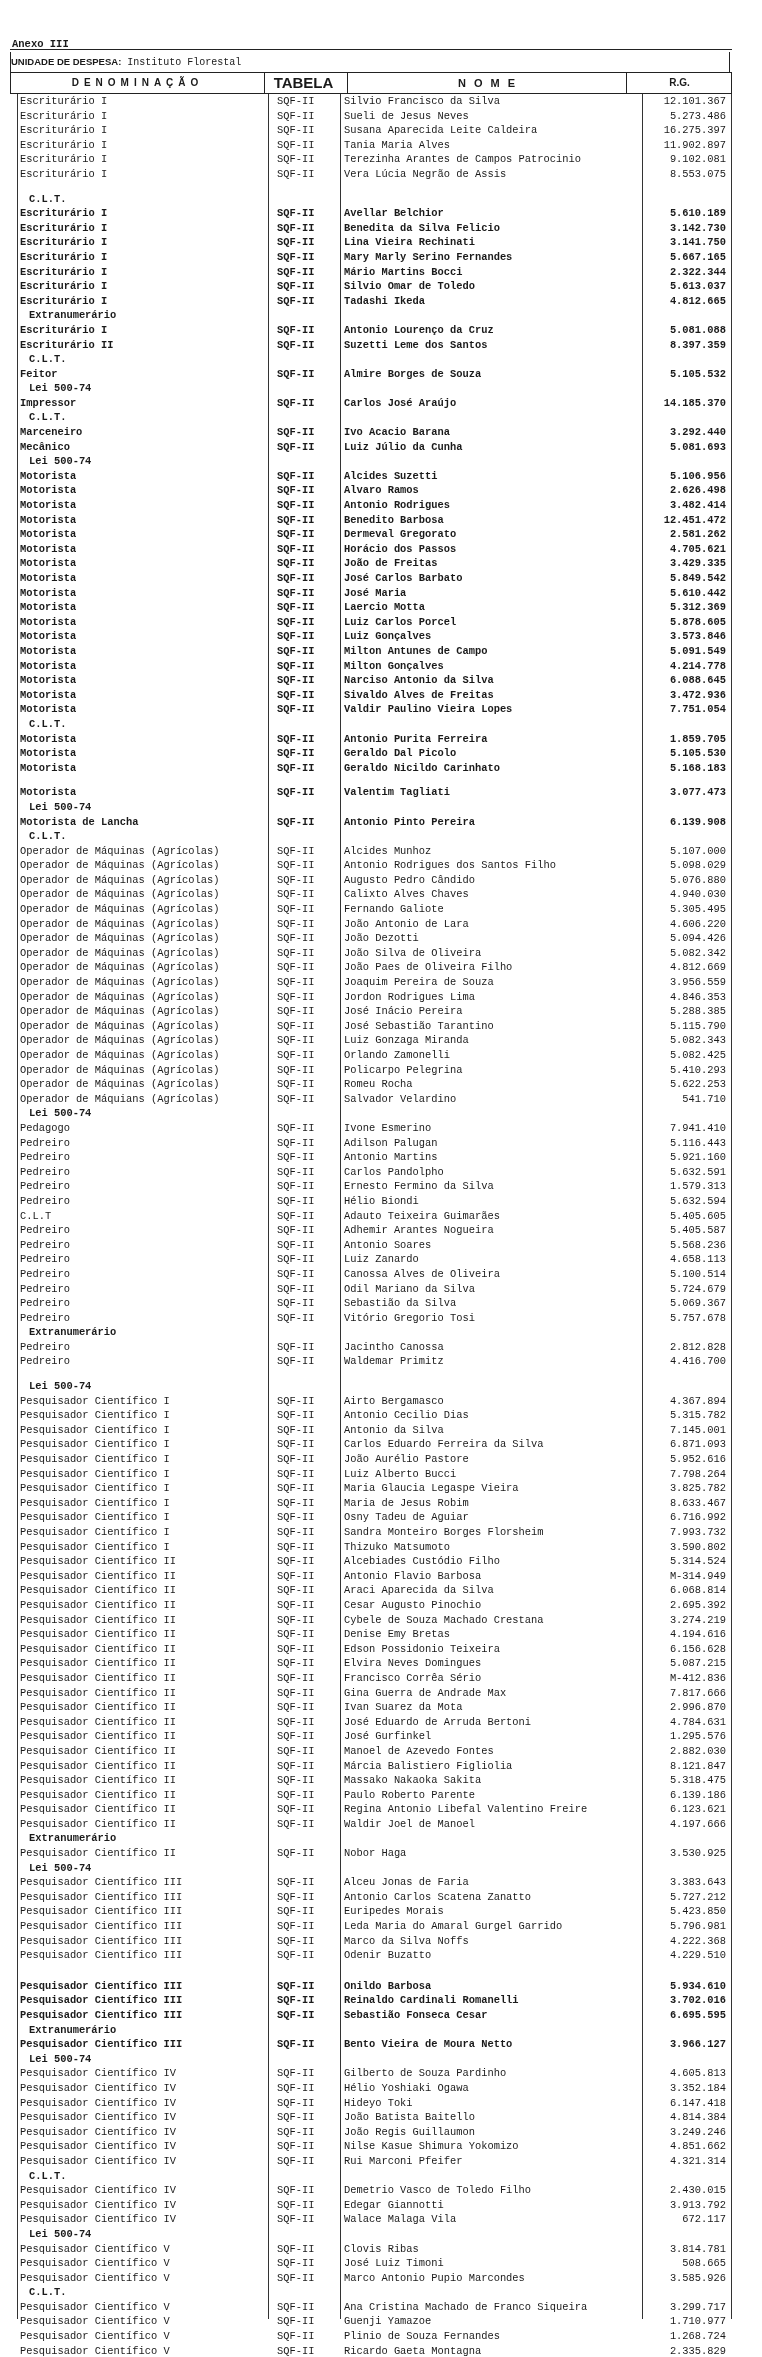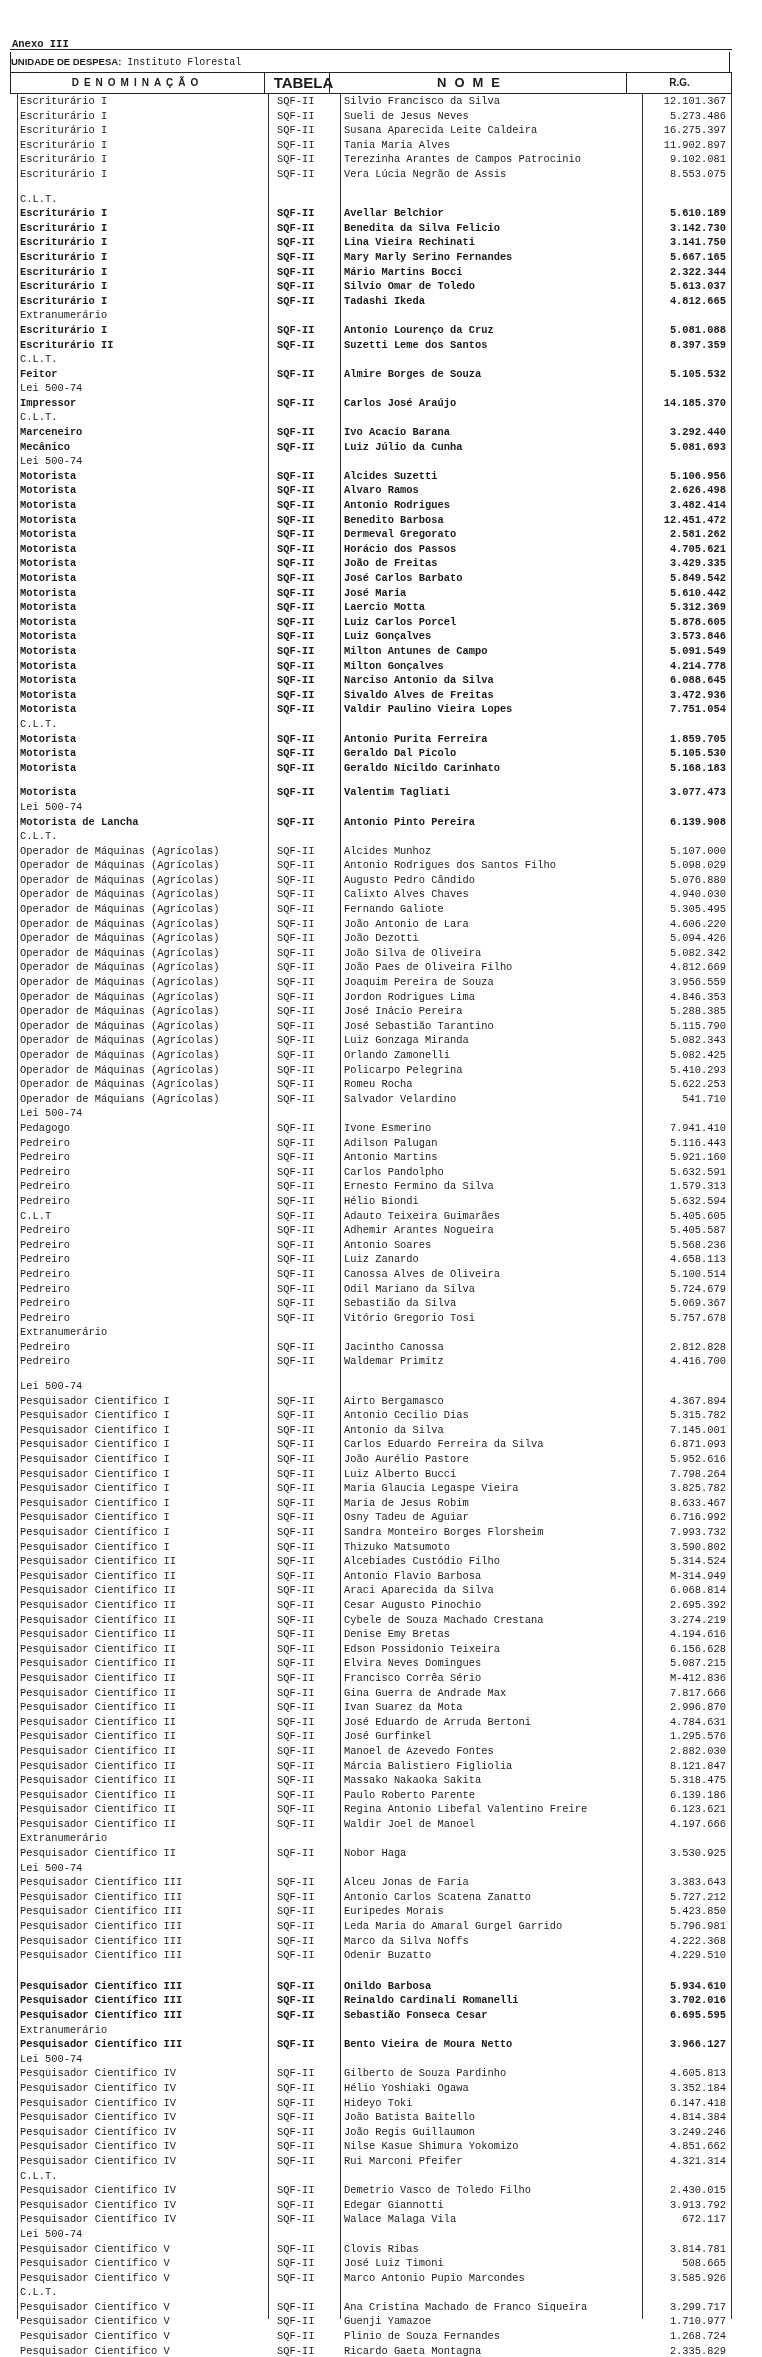--- a/index.html
+++ b/index.html
@@ -22,37 +22,37 @@
   .thead {
     position: absolute; left: 10px; top: 72px; width: 722px; height: 22px;
     border-top: 1.5px solid #222; border-bottom: 1.5px solid #222;
     border-left: 1.5px solid #222; border-right: 1.5px solid #222;
     box-sizing: border-box; font-family: "Liberation Sans", sans-serif;
     font-weight: bold; font-size: 10px;
   }
   .thead div { position: absolute; top: 0; height: 20px; line-height: 20px; text-align: center; }
   .th-den { left: 0; width: 253px; letter-spacing: 5px; }
   .th-tab { left: 253px; width: 77px; border-left: 1.2px solid #222; font-size: 15px; }
-  .th-nome { left: 318px; width: 285px; border-left: 1.2px solid #222; letter-spacing: 8px; font-size: 13px; }
+  .th-nome { left: 336px; width: 285px; border-left: 1.2px solid #222; letter-spacing: 8px; font-size: 11px; }
   .th-rg { left: 615px; width: 105px; border-left: 1.2px solid #222; font-size: 10px; }
 
   .body-frame {
     position: absolute; left: 17px; top: 94px; width: 713px; height: 2225px;
     border-left: 1px solid #333; border-right: 1px solid #333;
   }
   .vline { position: absolute; top: 94px; width: 0; border-left: 1px solid #333; height: 2225px; }
   .v1 { left: 268px; } .v2 { left: 340px; } .v3 { left: 642px; }
 
   .rows { position: absolute; left: 0; top: 94px; width: 762px; }
   .row { position: relative; height: 14.6px; font-size: 10.4px; line-height: 14.6px; white-space: nowrap; }
   .row .c-den { position: absolute; left: 20px; }
   .row .c-tab { position: absolute; left: 277px; }
   .row .c-nome { position: absolute; left: 344px; }
   .row .c-rg { position: absolute; right: 36px; text-align: right; }
-  .row.sec .c-den { font-weight: normal; }
+  .row.sec .c-den { font-weight: bold; margin-left: 9px; }
   .row.bold { font-weight: bold; }
   .gap { height: 10px; position: relative; }
   .gap.big { height: 16px; }
 </style>
 </head>
 <body>
 
 <div class="annex">Anexo III</div>
 <div class="topline"></div>
 <div class="unit">

